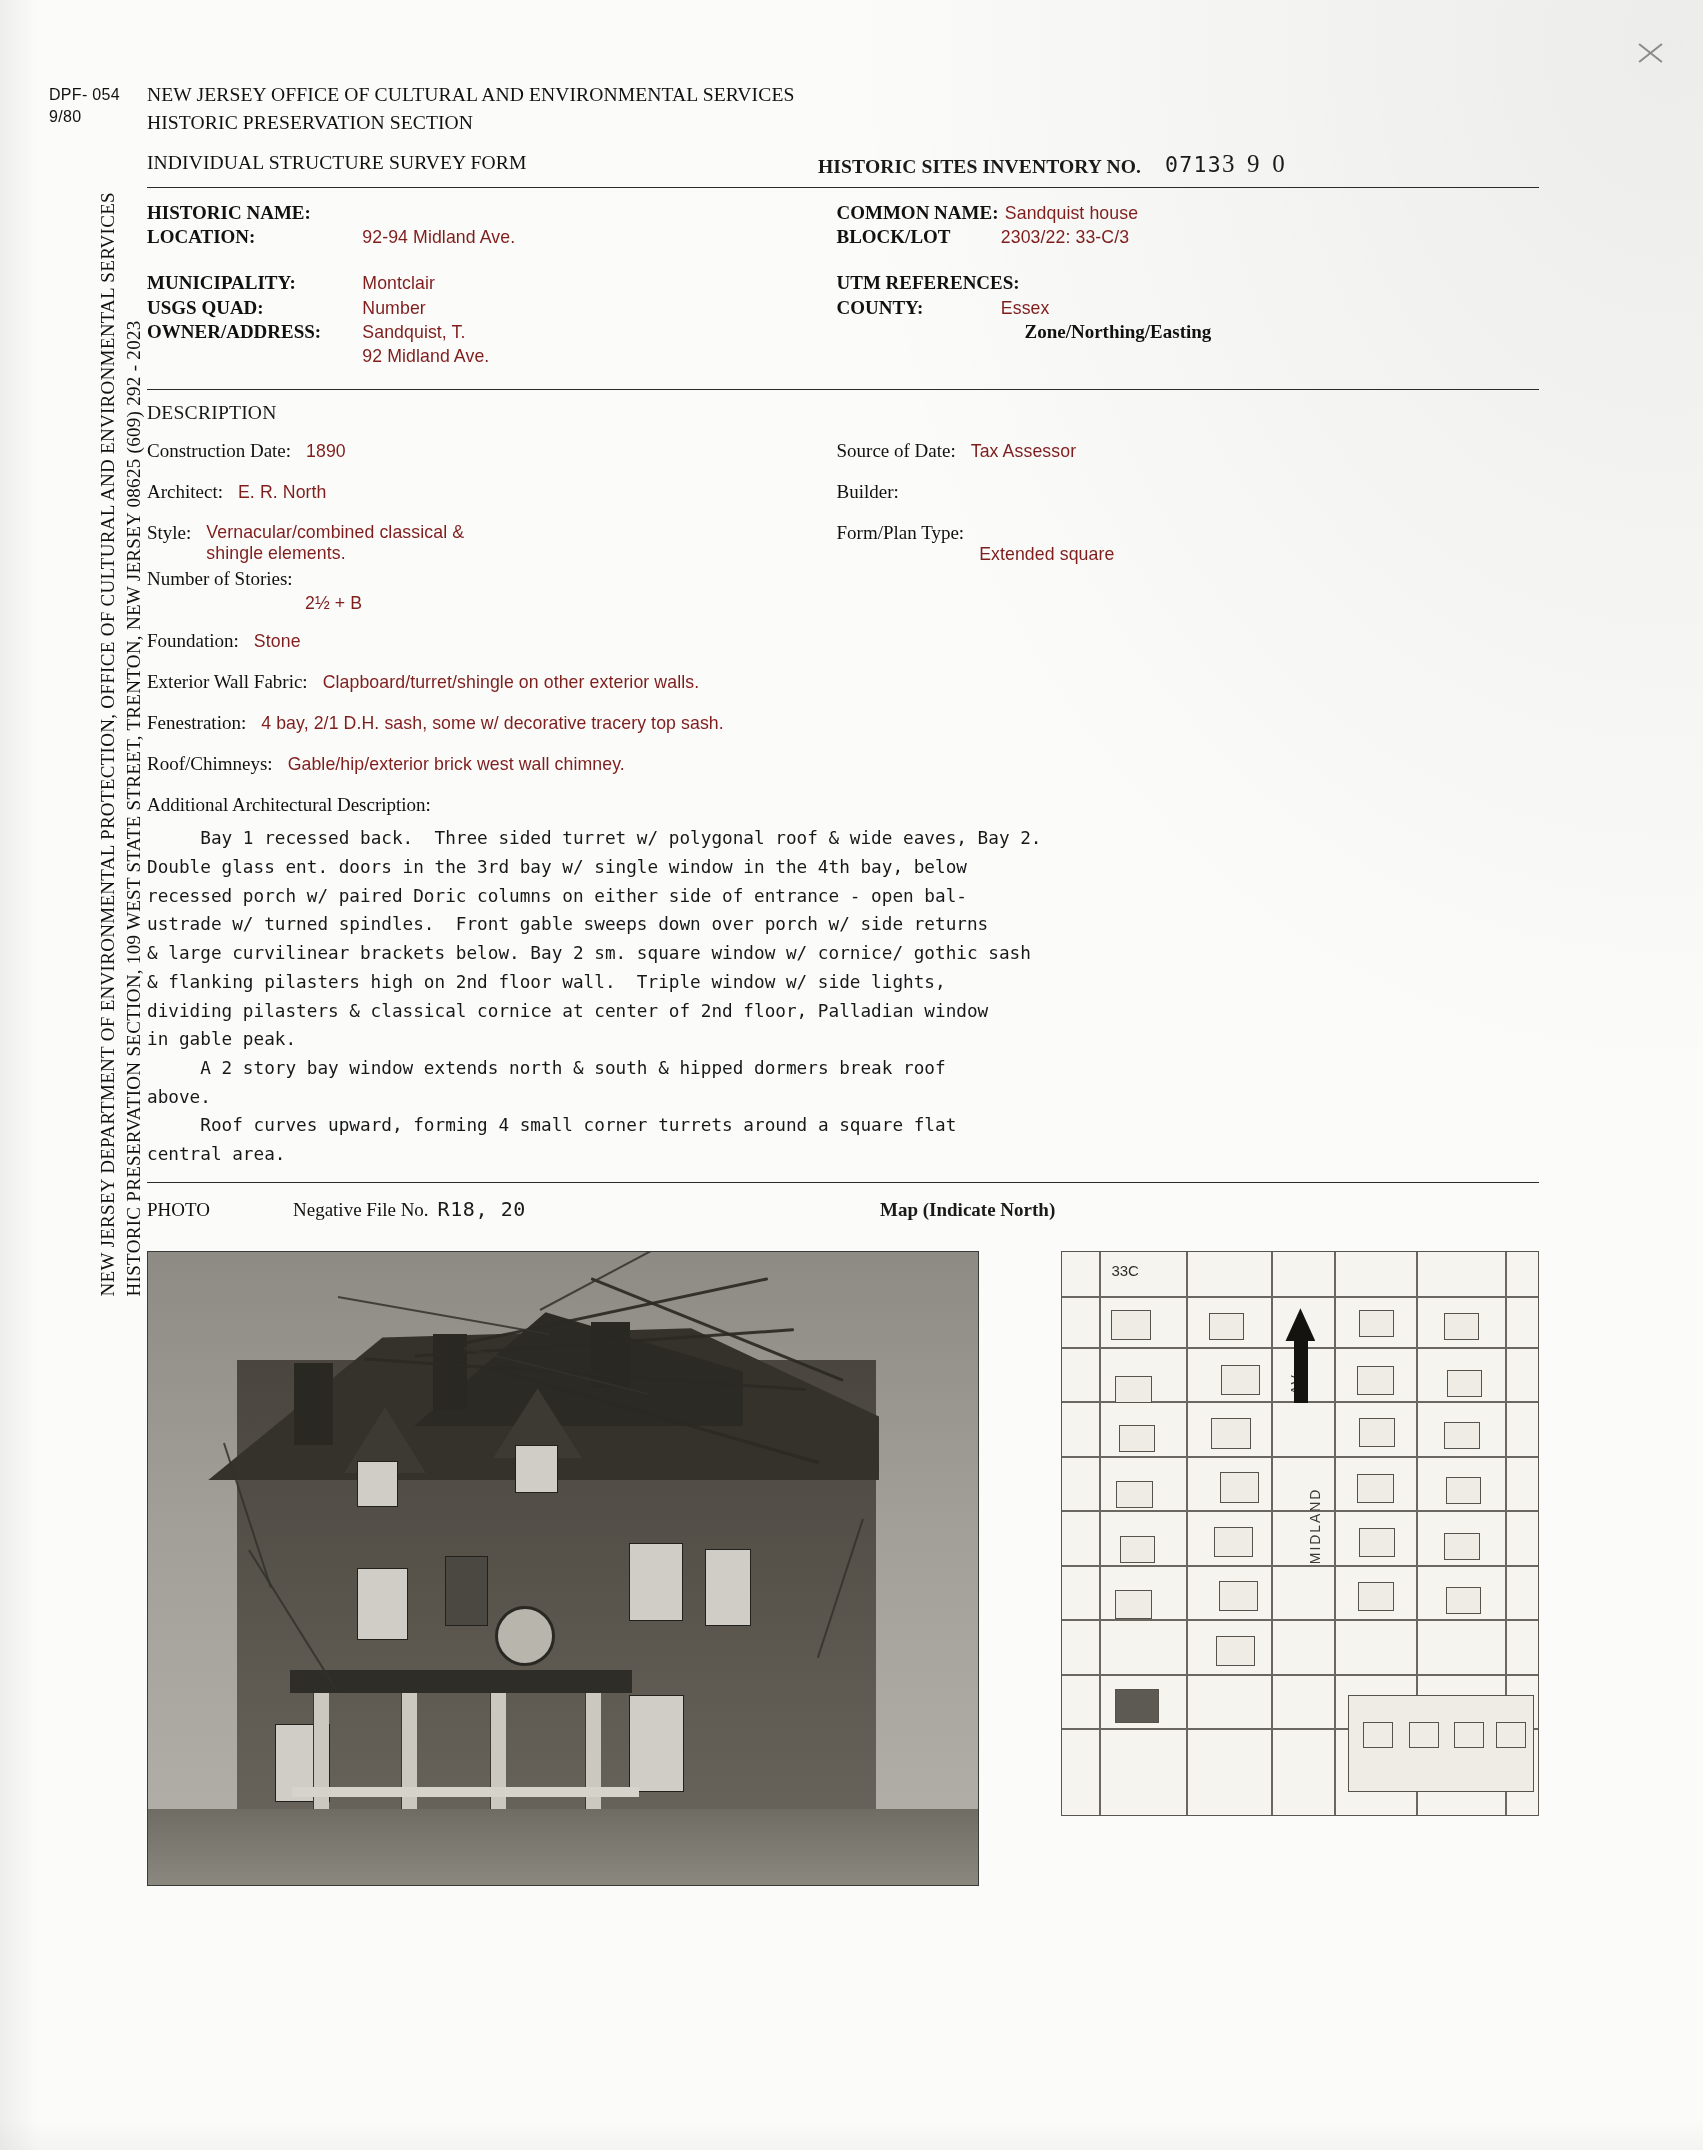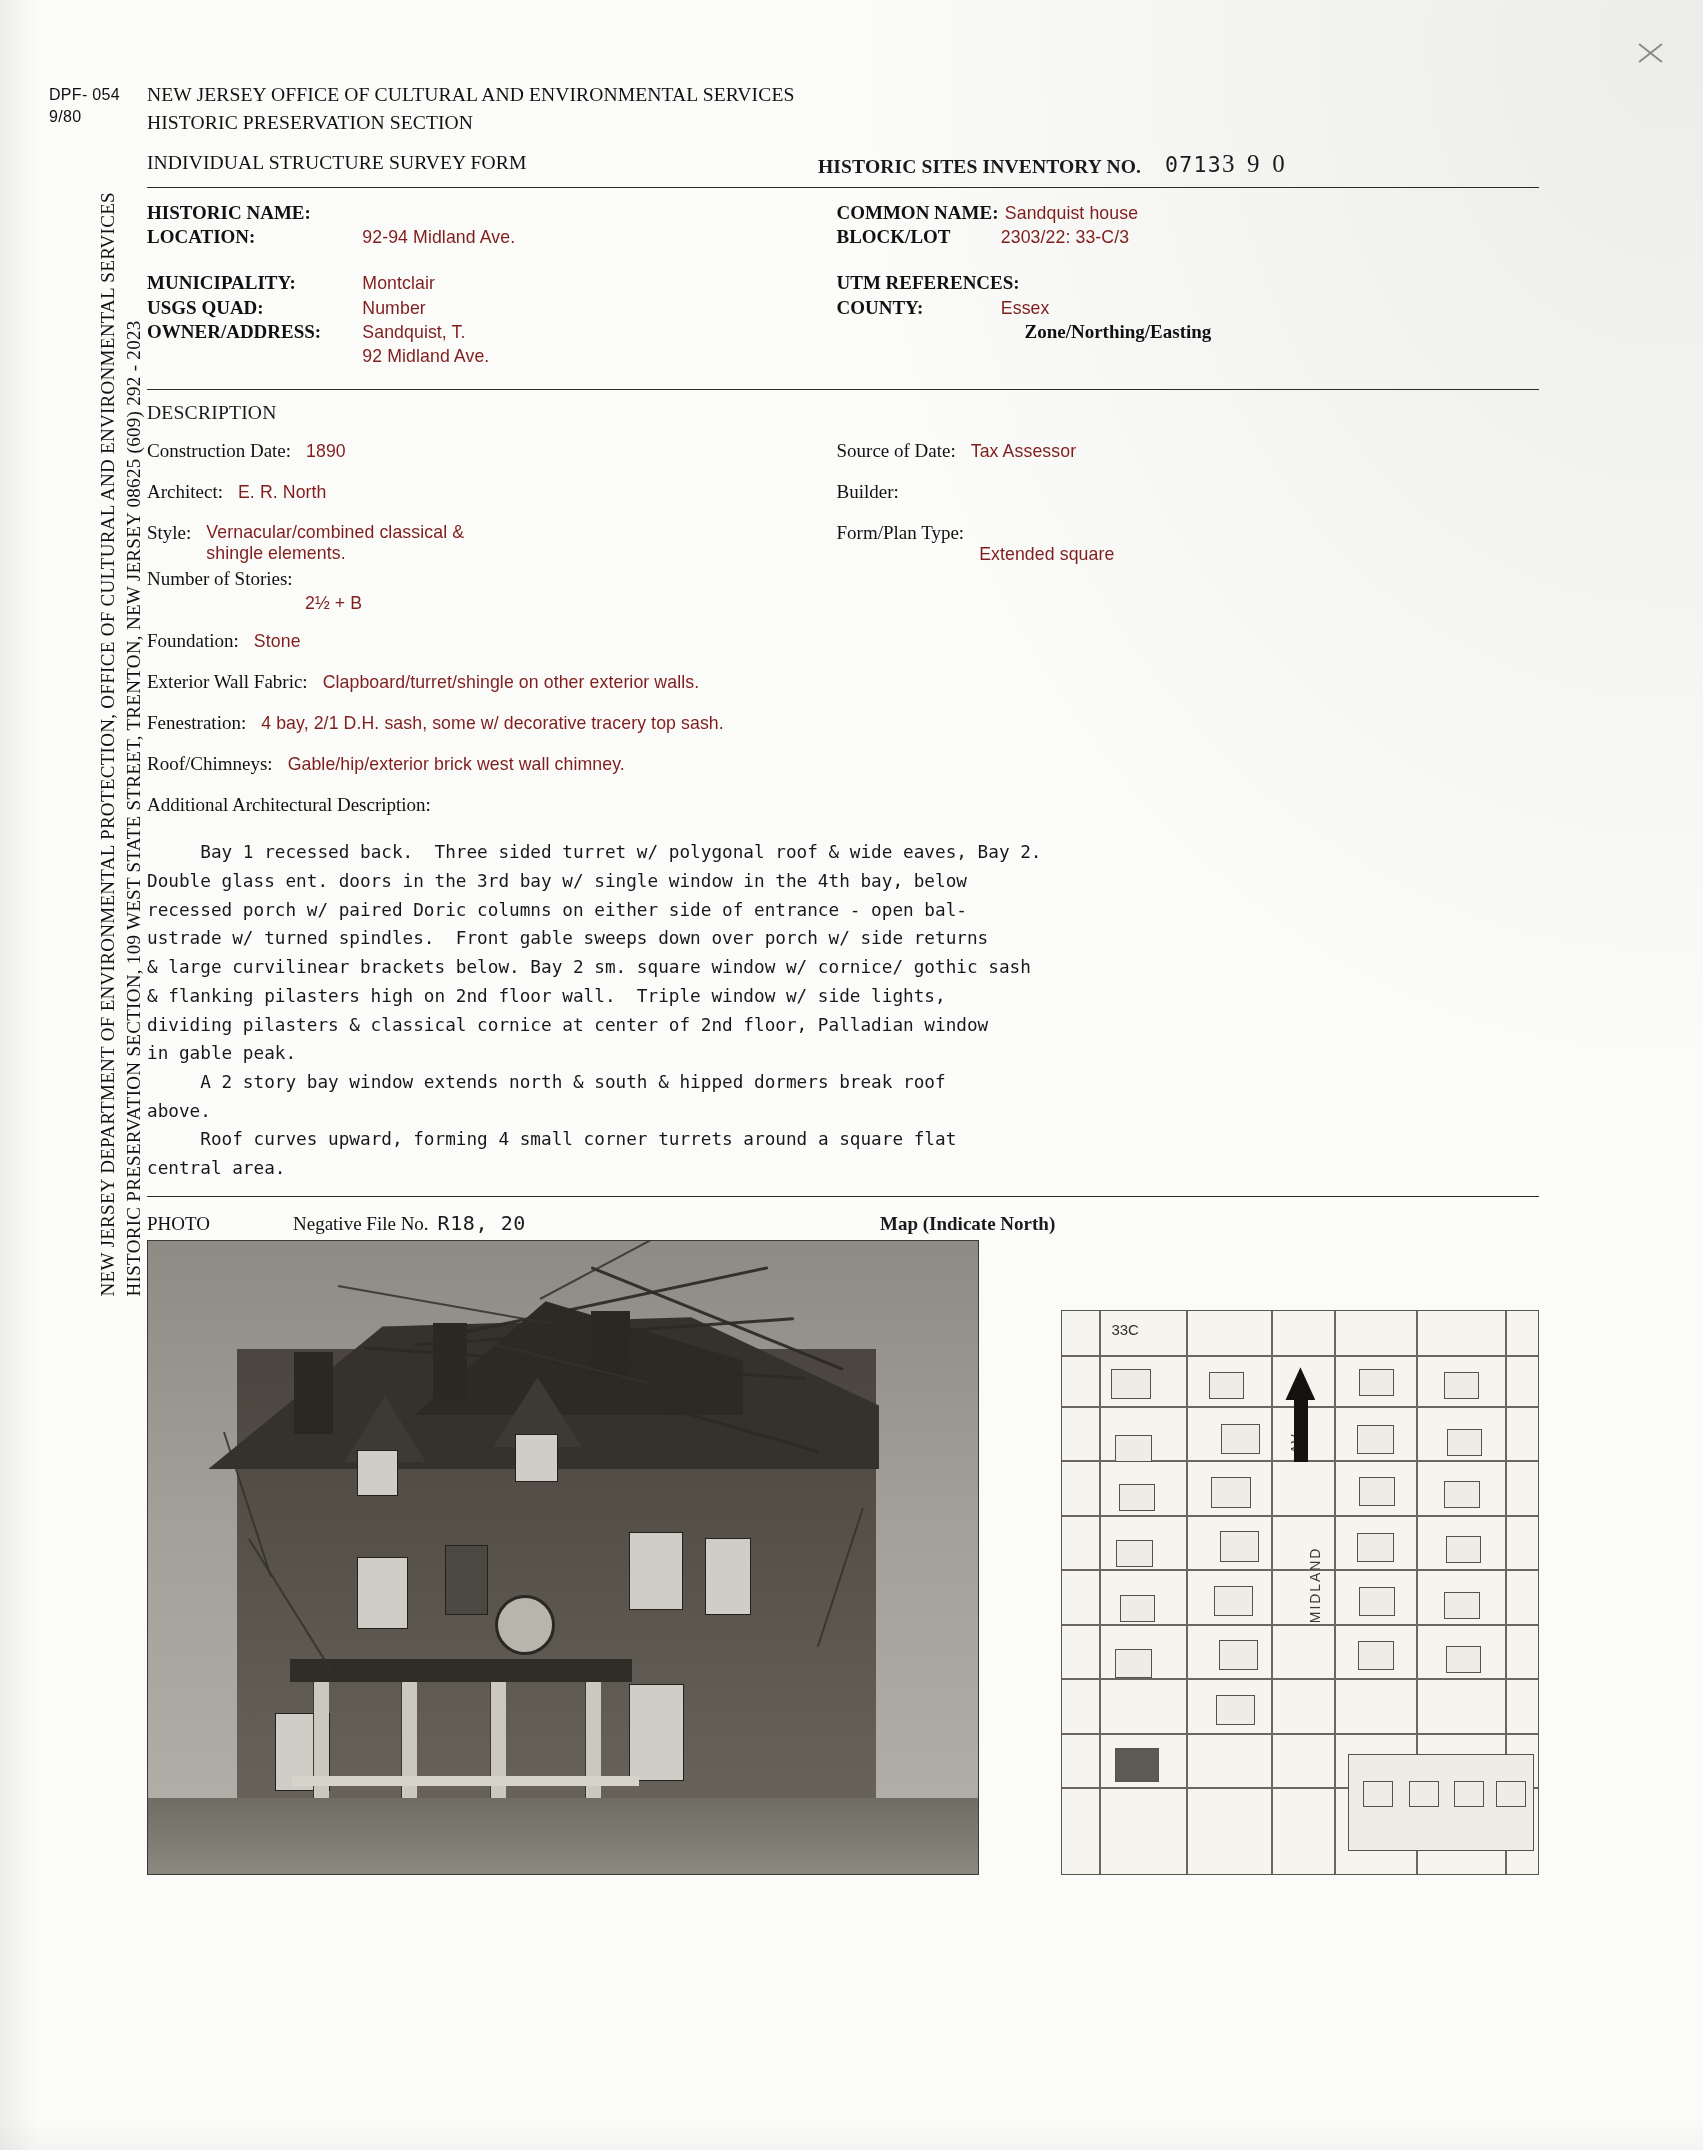--- a/index.html
+++ b/index.html
@@ -161,21 +161,21 @@
 
   .stack-lab { font-size: 19px; }
   .freeform {
     font-family: "DejaVu Sans Mono", monospace;
     font-size: 17.7px;
     line-height: 1.62;
     color: #17181a;
     white-space: pre-wrap;
   }
 
-  .addl-title { font-size: 19px; margin-top: 3.8px; margin-bottom: 22px; }
+  .addl-title { font-size: 19px; margin-top: 3.8px; margin-bottom: 8px; }
 
   .bottom {
     margin-top: 6.3px;
   }
   .bottom-heads {
     display: flex;
     align-items: baseline;
     padding-top: 7.6px;
   }
   .bottom-heads .photo-lab { font-size: 19px; width: 146px; }
@@ -187,23 +187,22 @@
     letter-spacing: 0.6px;
   }
   .bottom-heads .map-lab {
     font-size: 19px;
     font-weight: bold;
     margin-left: 354px;
   }
 
   .media {
     display: flex;
-    margin-top: 5px;
+    margin-top: 30px;
     gap: 82px;
-    align-items: flex-end;
   }
   .photo-frame {
     width: 873px;
     height: 633px;
     position: relative;
     overflow: hidden;
     background: #6d6a64;
     border: 0.6px solid #3a3a38;
   }
   .map-frame {

